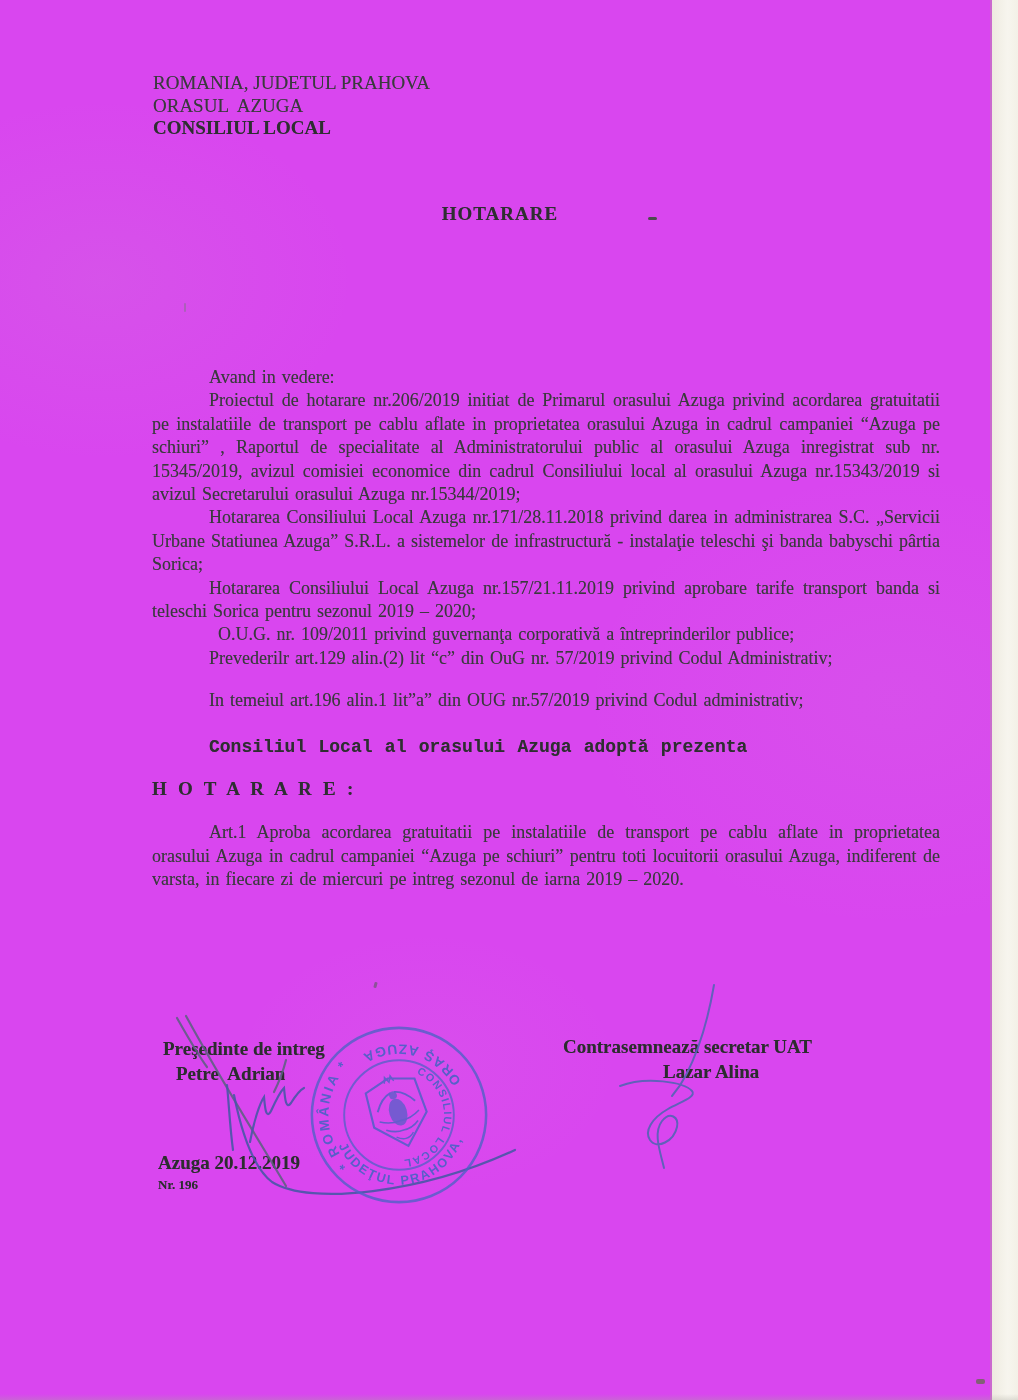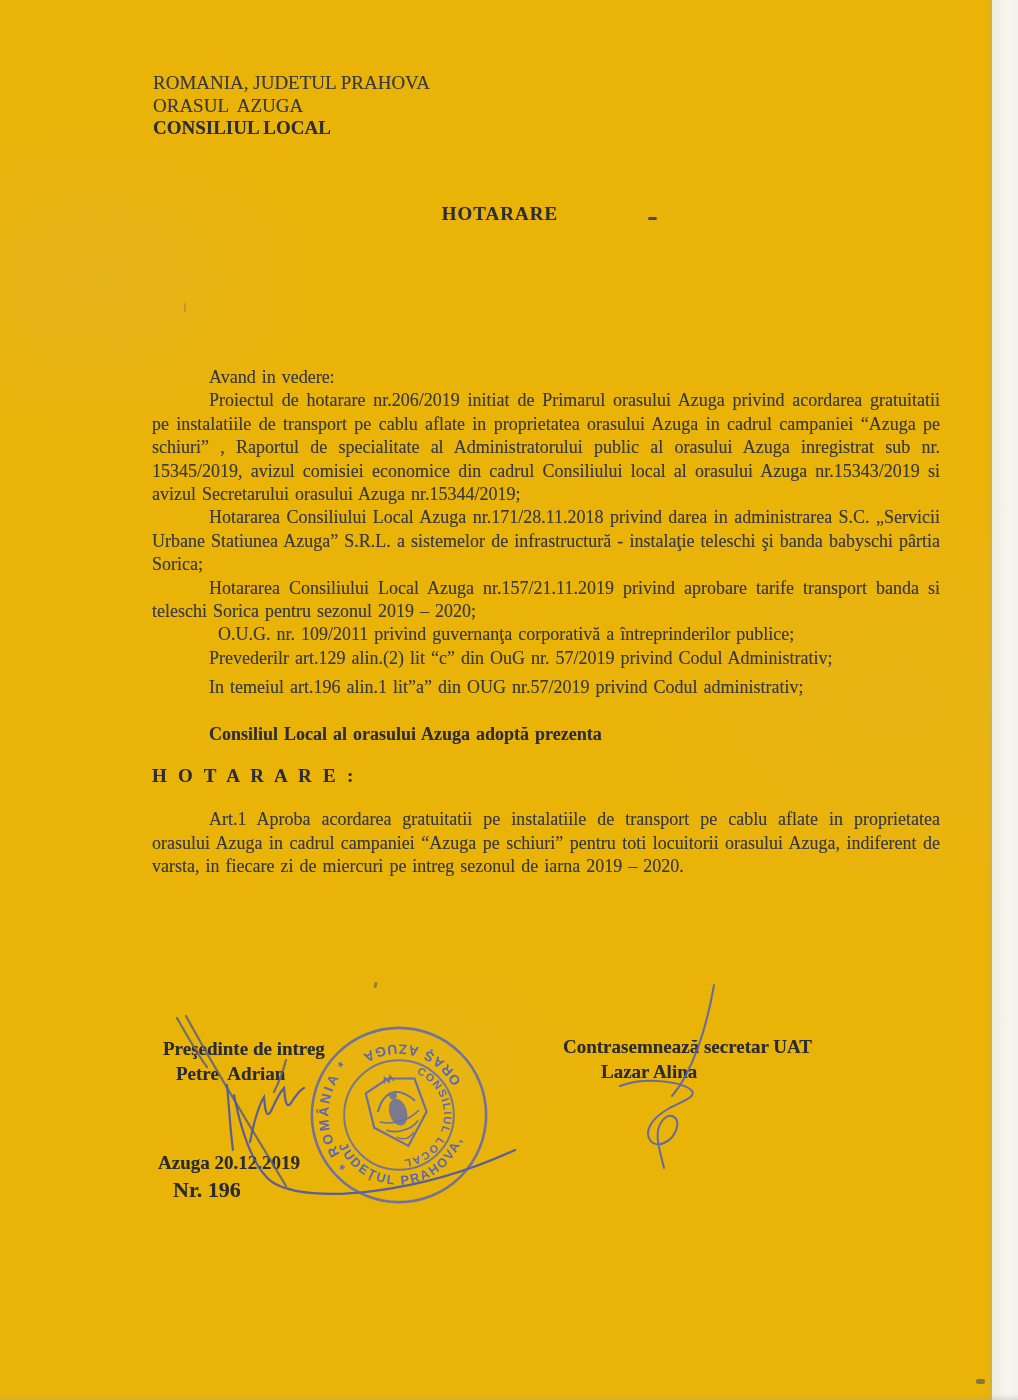--- a/index.html
+++ b/index.html
@@ -1,18 +1,18 @@
 <!DOCTYPE html>
 <html><head>
 <meta charset="utf-8">
 <style>
   html,body{margin:0;padding:0;background:#8a8a8a;}
   .page{
     position:relative;width:1018px;height:1400px;margin:0 auto;
-    background:#eab308;overflow:hidden;
+    background:#d946ef;overflow:hidden;
     font-family:"Liberation Serif", serif;
     color:#3a3a3d;
   }
   .page::before{
     content:"";position:absolute;inset:0;pointer-events:none;
     background:
       radial-gradient(420px 300px at 10% 20%, rgba(190,190,185,.10), transparent 60%),
       radial-gradient(520px 380px at 88% 50%, rgba(200,198,190,.07), transparent 60%),
       radial-gradient(320px 220px at 42% 76%, rgba(205,205,198,.06), transparent 60%);
   }
@@ -24,35 +24,35 @@
 
   .title{position:absolute;left:152px;top:203px;width:696px;text-align:center;
          font-weight:bold;font-size:19px;letter-spacing:1px;color:#2e2e31;}
   .title-dash{position:absolute;left:648px;top:217px;width:9px;height:3px;background:#4c4c4e;border-radius:2px;}
 
   .subtitle{position:absolute;left:152px;top:230px;width:792px;font-size:18px;line-height:23.4px;}
 
   .bodytext{position:absolute;left:152px;top:366px;width:788px;font-size:18px;line-height:23.4px;
             text-align:justify;word-spacing:1.5px;}
   .bodytext p{margin:0;text-indent:57px;}
-  .bodytext p.sp-before{margin-top:6px;}
+  .bodytext p.sp-before{margin-top:19px;}
   .bodytext p.small-ind{text-indent:66px;}
-  .adoption{font-weight:bold;color:#2e2e31;text-indent:66px;margin-top:23px !important;}
+  .adoption{font-weight:bold;color:#2e2e31;text-indent:66px;margin-top:23px !important;font-family:Liberation Mono, monospace;}
   .heading2{margin-top:16px !important;text-indent:0 !important;text-align:left;
             font-weight:bold;font-size:19px;letter-spacing:2.5px;color:#2e2e31;line-height:28px;}
   .article1{margin-top:18px !important;}
   .article2{margin-top:23px !important;}
   .b{font-weight:bold;color:#2e2e31;}
 
   .sig-president-role{position:absolute;left:163px;top:1038px;font-size:19px;font-weight:bold;color:#2c2c2f;}
   .sig-president-name{position:absolute;left:176px;top:1063px;font-size:19px;font-weight:bold;color:#2c2c2f;}
   .sig-secretary-role{position:absolute;left:563px;top:1036px;font-size:19px;font-weight:bold;color:#2c2c2f;}
-  .sig-secretary-name{position:absolute;left:601px;top:1061px;font-size:19px;font-weight:bold;color:#2c2c2f;}
+  .sig-secretary-name{position:absolute;left:663px;top:1061px;font-size:19px;font-weight:bold;color:#2c2c2f;}
   .footer-date{position:absolute;left:158px;top:1152px;font-size:19px;font-weight:bold;color:#2c2c2f;}
-  .footer-number{position:absolute;left:158px;top:1177px;font-size:22px;font-weight:bold;color:#2c2c2f;margin-left:15px;}
+  .footer-number{position:absolute;left:158px;top:1177px;font-size:13px;font-weight:bold;color:#2c2c2f;}
 
   .stamp{position:absolute;left:306px;top:1022px;width:186px;height:186px;opacity:.92;filter:blur(.3px);}
   .stamp text{font-family:"Liberation Sans", sans-serif;font-weight:bold;}
 
   .sig-left-svg{position:absolute;left:150px;top:1000px;width:380px;height:200px;}
   .sig-right-svg{position:absolute;left:598px;top:975px;width:150px;height:205px;}
 
   .edge-band{position:absolute;top:0;right:0;width:26px;height:1400px;
              background:linear-gradient(to right,#eeebe0,#f7f5ee 60%,#f3f0e7);}
   .edge-line{position:absolute;top:0;right:26px;width:2px;height:1400px;background:rgba(178,172,150,.35);}

